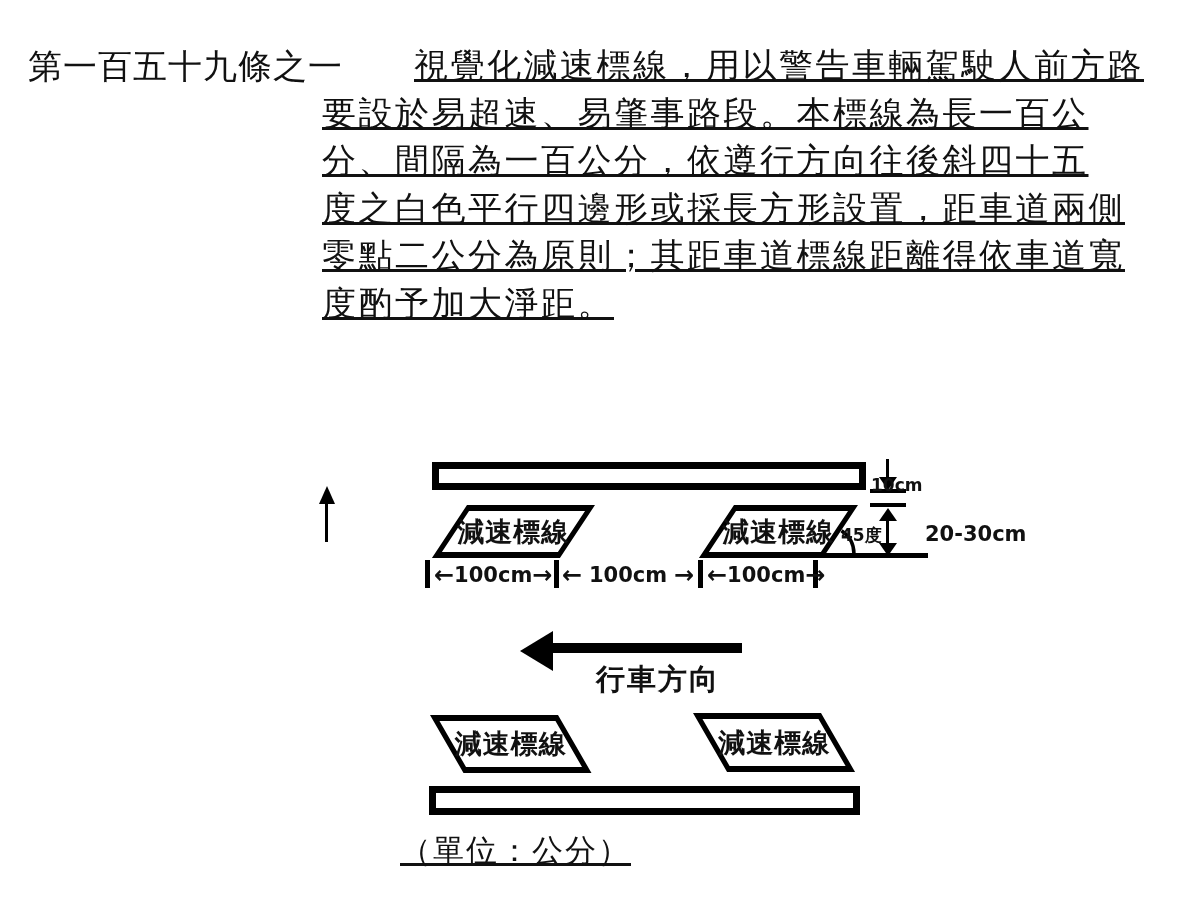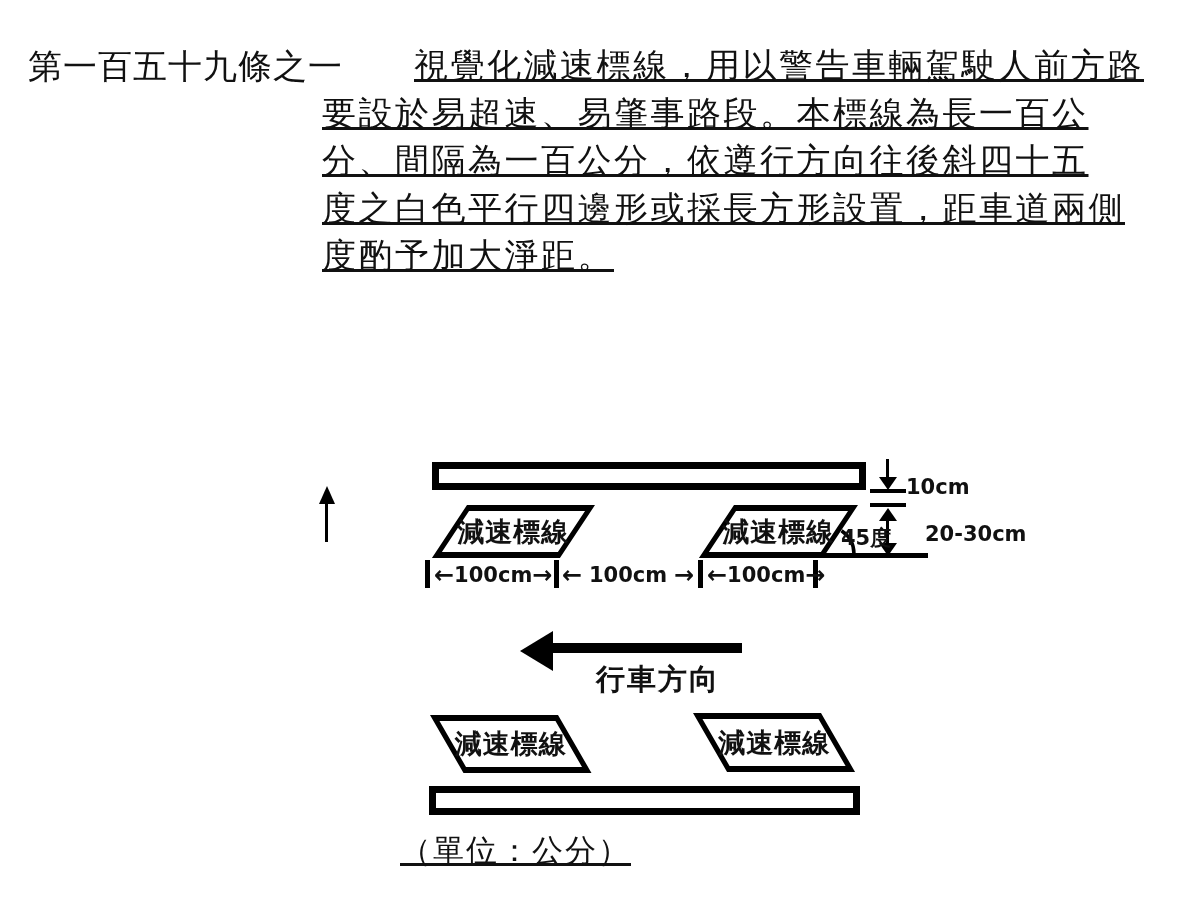--- a/index.html
+++ b/index.html
@@ -61,23 +61,23 @@
   .d2030-tophead{left:879px;top:508px;border-left:9px solid transparent;border-right:9px solid transparent;border-bottom:13px solid #000;}
   .d2030-topstem{left:886px;top:519px;height:13px;}
   .d2030-botstem{left:886px;top:531px;height:13px;}
   .d2030-bothead{left:879px;top:543px;border-left:9px solid transparent;border-right:9px solid transparent;border-top:13px solid #000;}
   .ground-line{left:822px;top:553px;width:106px;height:5px;background:#000;}
 
   .dim-text{
     font-family:"DejaVu Sans","Liberation Sans",sans-serif;font-weight:600;
     white-space:nowrap;
   }
-  .t10{left:906px;top:475px;font-size:21px;}
+  .t10{left:871px;top:475px;font-size:17px;}
   .t2030{left:925px;top:522px;font-size:21px;}
-  .t45{left:841px;top:524px;font-size:21px;font-weight:bold;}
+  .t45{left:841px;top:524px;font-size:17px;font-weight:bold;}
 
   
   .tick{background:#000;width:5px;height:28px;top:560px;}
   .tick.t1{left:425px;} .tick.t2{left:554px;} .tick.t3{left:698px;} .tick.t4{left:813px;}
   .dimseg{
     display:flex;align-items:center;justify-content:space-between;
     font-family:"DejaVu Sans","Liberation Sans",sans-serif;font-weight:bold;font-size:21px;
     top:562px;height:26px;white-space:nowrap;
   }
   .dimseg .ar{font-size:24px;line-height:22px;}
@@ -100,20 +100,21 @@
 </head>
 <body>
 
 <div class="abs article-no">第一百五十九條之一</div>
 
 <div class="abs para">
   <div class="line first">視覺化減速標線，用以警告車輛駕駛人前方路</div>
   <div class="line">要設於易超速、易肇事路段。本標線為長一百公</div>
   <div class="line">分、間隔為一百公分，依遵行方向往後斜四十五</div>
   <div class="line">度之白色平行四邊形或採長方形設置，距車道兩側</div>
+  <div class="line">零點二公分為原則；其距車道標線距離得依車道寬</div>
   <div class="line">度酌予加大淨距。</div>
 </div>
 
 <div class="abs bar top"></div>
 <div class="abs bar bottom"></div>
 
 <div class="abs tri left-arrow-head"></div>
 <div class="abs left-arrow-stem"></div>
 
 <div class="abs pgram up pg-u1">

